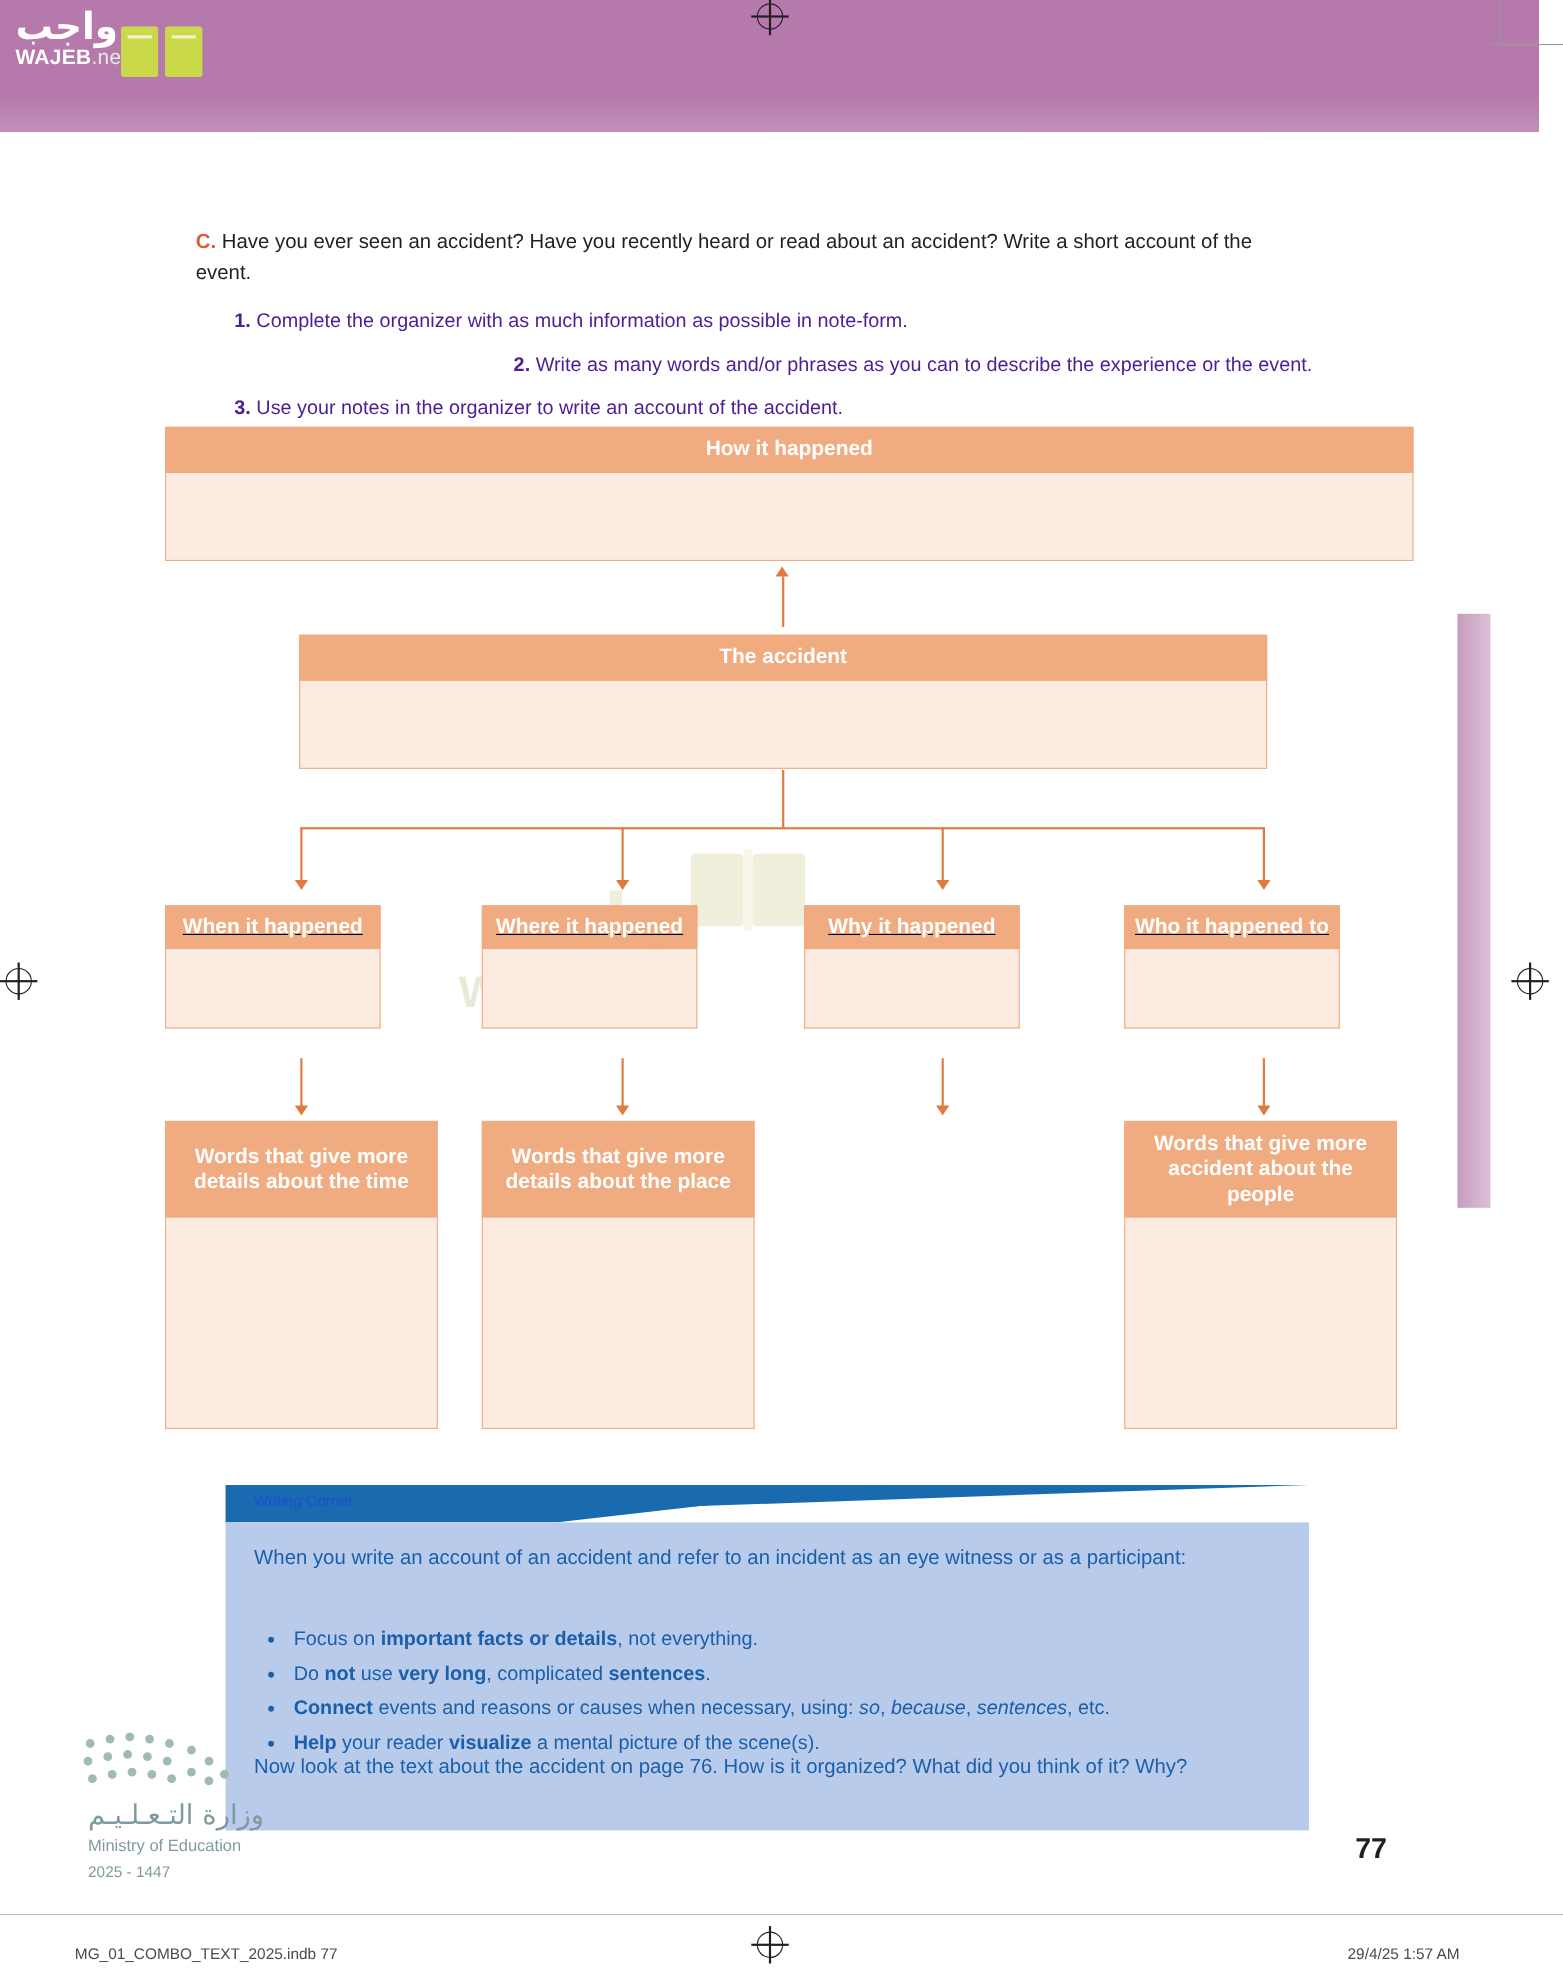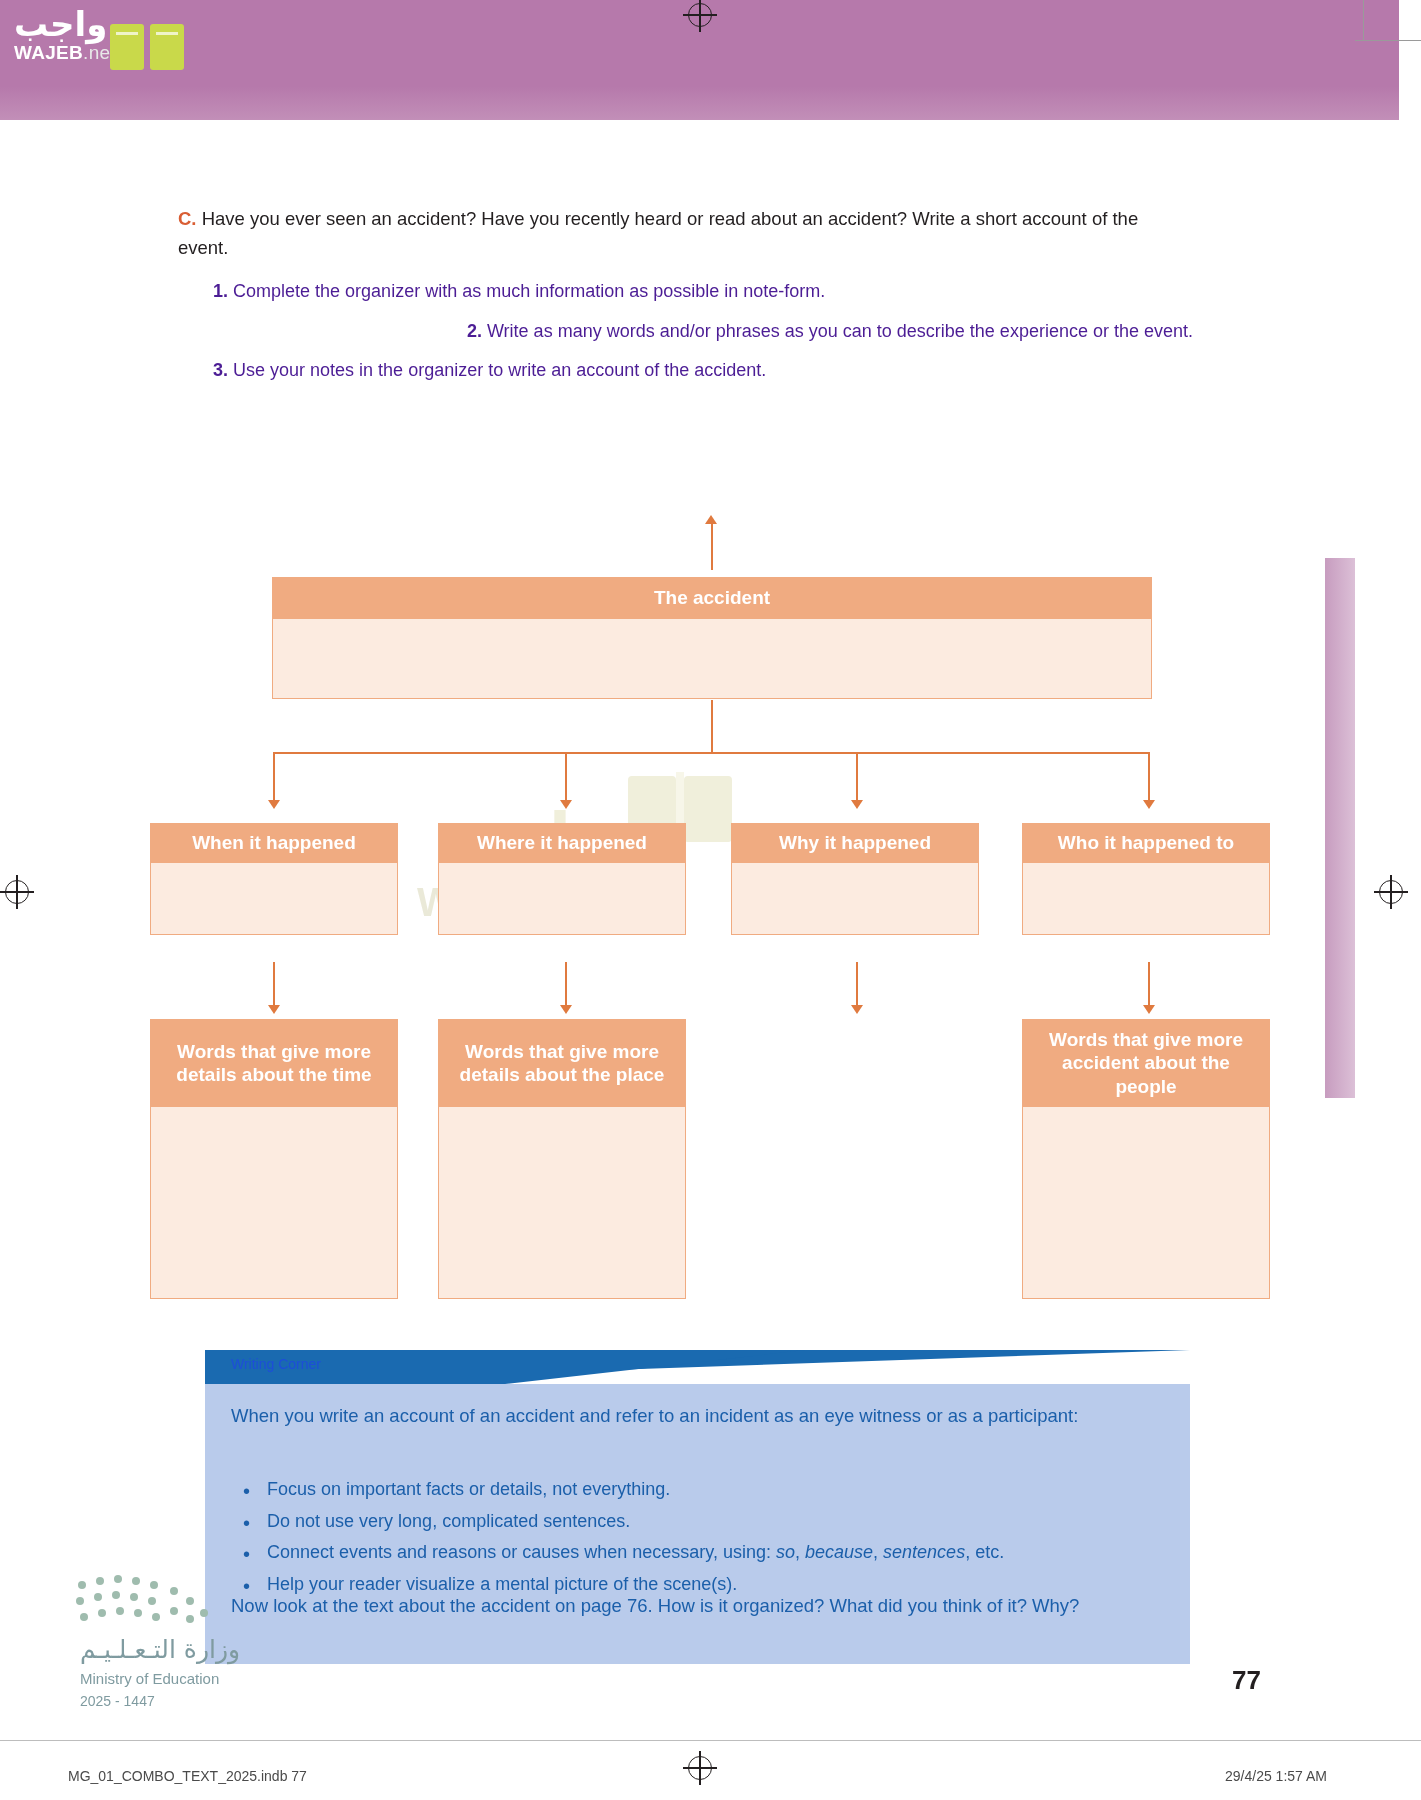--- a/index.html
+++ b/index.html
@@ -124,21 +124,21 @@
   .b-how { left:150px; top:388px; width:1135px; }
   .b-how .box-head { height:42px; }
   .b-how .box-body { height:80px; }
 
   
   .b-acc { left:272px; top:577px; width:880px; }
   .b-acc .box-head { height:42px; }
   .b-acc .box-body { height:80px; }
 
   
-  .r2 { top:823px; width:248px; }
+  .r2 { top:823px; width:196px;text-decoration:underline; }
   .r2 .box-head { height:40px; }
   .r2 .box-body { height:72px; }
   .r2-1 { left:150px; }
   .r2-2 { left:438px; }
   .r2-3 { left:731px; }
   .r2-4 { left:1022px; }
 
   .r3 { top:1019px; width:248px; }
   .r3 .box-head { height:88px; padding:0 8px; }
   .r3 .box-body { height:192px; }
@@ -184,21 +184,21 @@
     position:absolute; left:26px; top:90px; width:930px;
   }
   .wc-li {
     position:relative; padding-left:36px; font-size:18px; color:#1b5faa;
     line-height:1.75; font-weight:500;
   }
   .wc-li:before {
     content:"\2022"; position:absolute; left:12px; top:0; color:#1b5faa;
     font-size:20px;
   }
-  .wc-li b { font-weight:normal; }
+  .wc-li b { font-weight:bold; }
   .wc-li i { font-style:italic; }
   .wc-foot {
     position:absolute; left:26px; top:208px; width:930px;
     font-size:18.5px; line-height:1.55; color:#1b5faa; font-weight:500;
   }
 
   
   .moe { position:absolute; left:70px; top:1575px; width:260px; height:120px; }
   .moe-dots { position:absolute; left:0; top:0; width:170px; height:56px; }
   .moe-ar {
@@ -285,20 +285,24 @@
     </div>
     <div class="sub sub2">
       <span class="num">2.</span>
       <span>Write as many words and/or phrases as you can to describe the experience or the event.</span>
     </div>
     <div class="sub sub3">
       <span class="num">3.</span>
       <span>Use your notes in the organizer to write an account of the accident.</span>
     </div>
 
+    <div class="box b-how">
+      <div class="box-head">How it happened</div>
+      <div class="box-body"></div>
+    </div>
 
     <div class="arrow arrow-v" style="left:711px; top:524px; height:46px;"></div>
     <div class="arrowhead ah-up" style="left:705px; top:515px;"></div>
 
     <div class="box b-acc">
       <div class="box-head">The accident</div>
       <div class="box-body"></div>
     </div>
 
     <div class="arrow arrow-v" style="left:711px; top:700px; height:53px;"></div>

